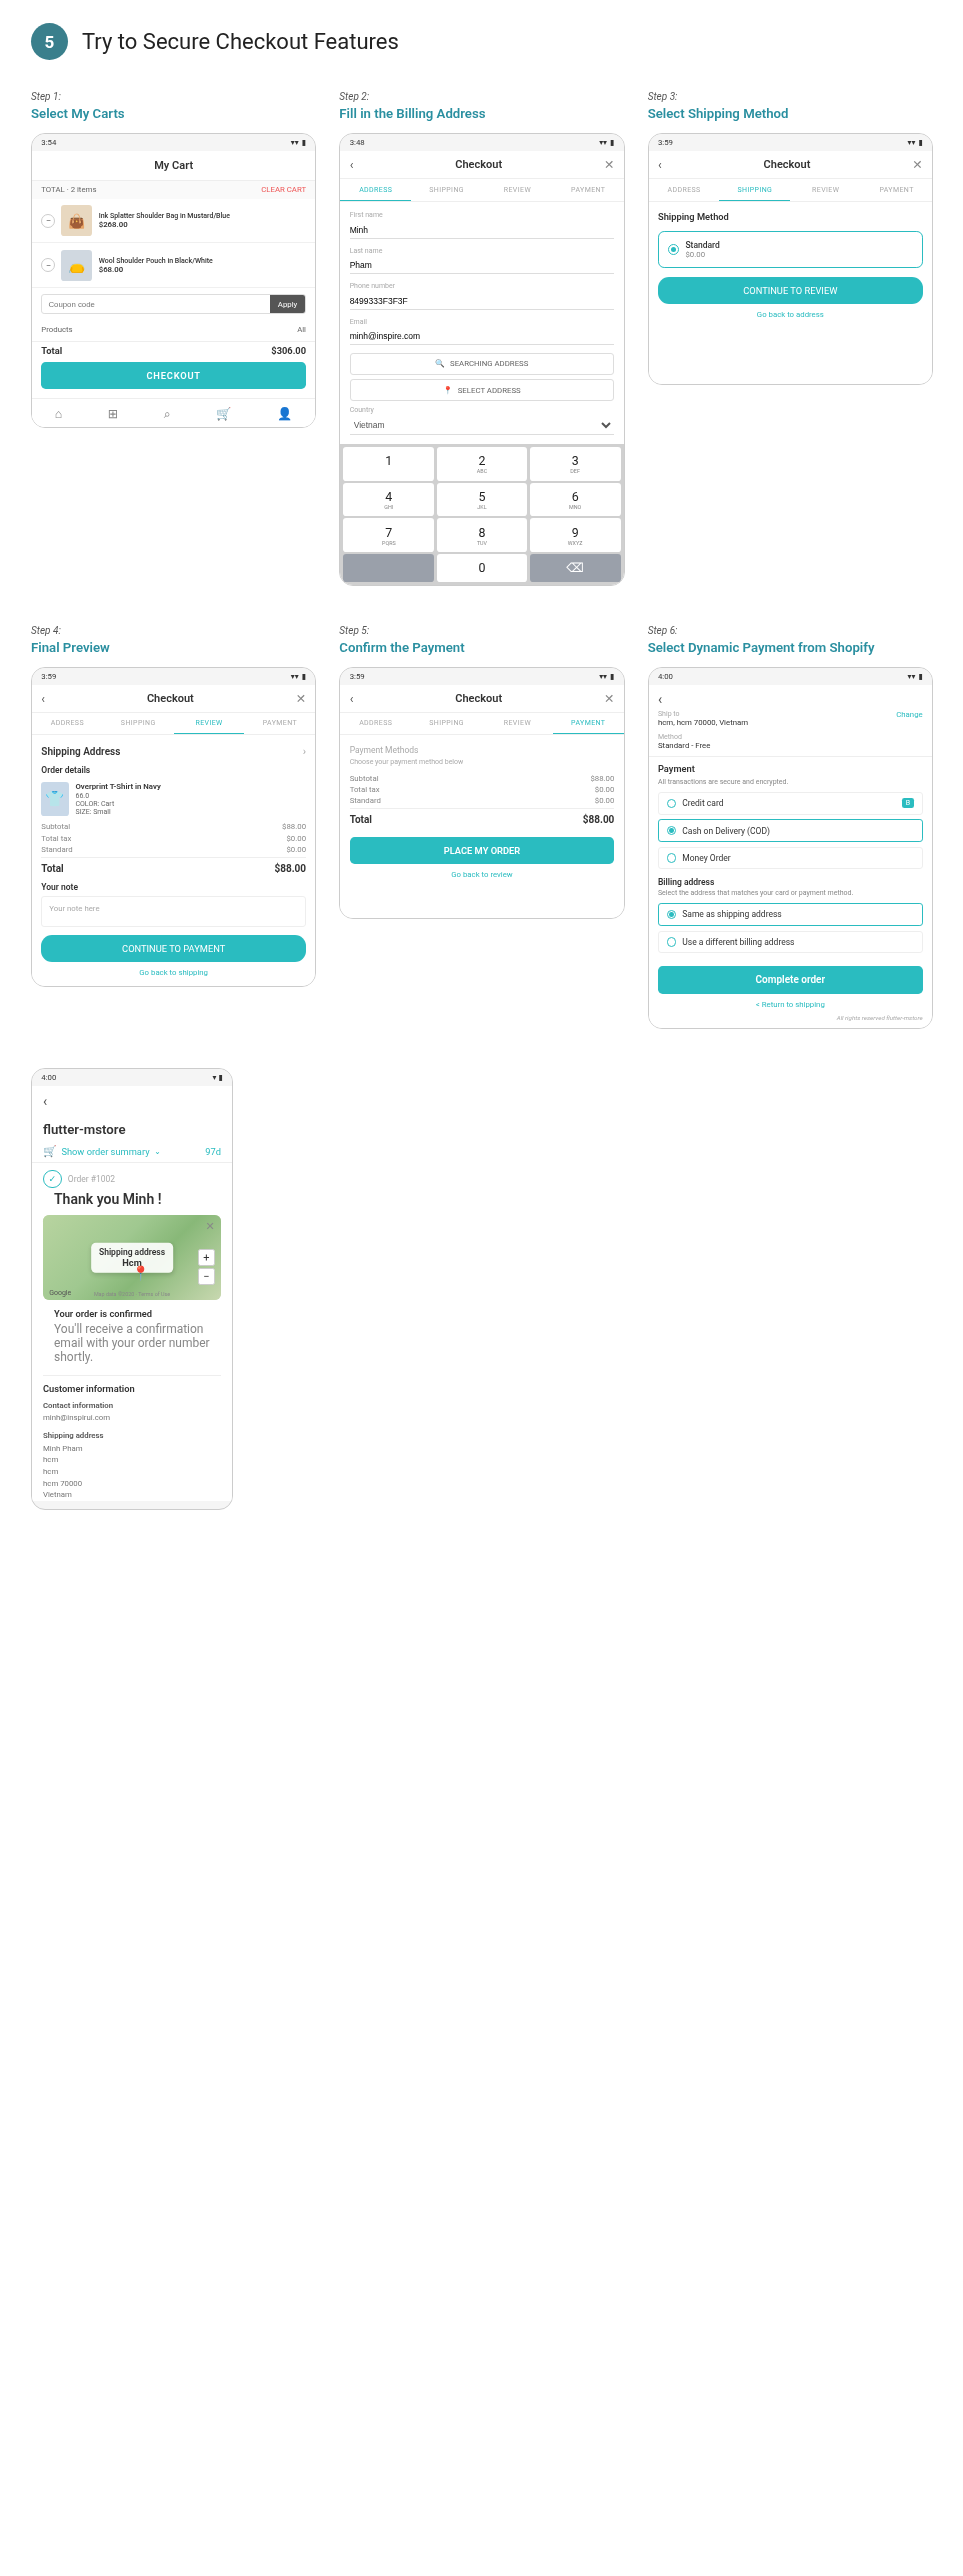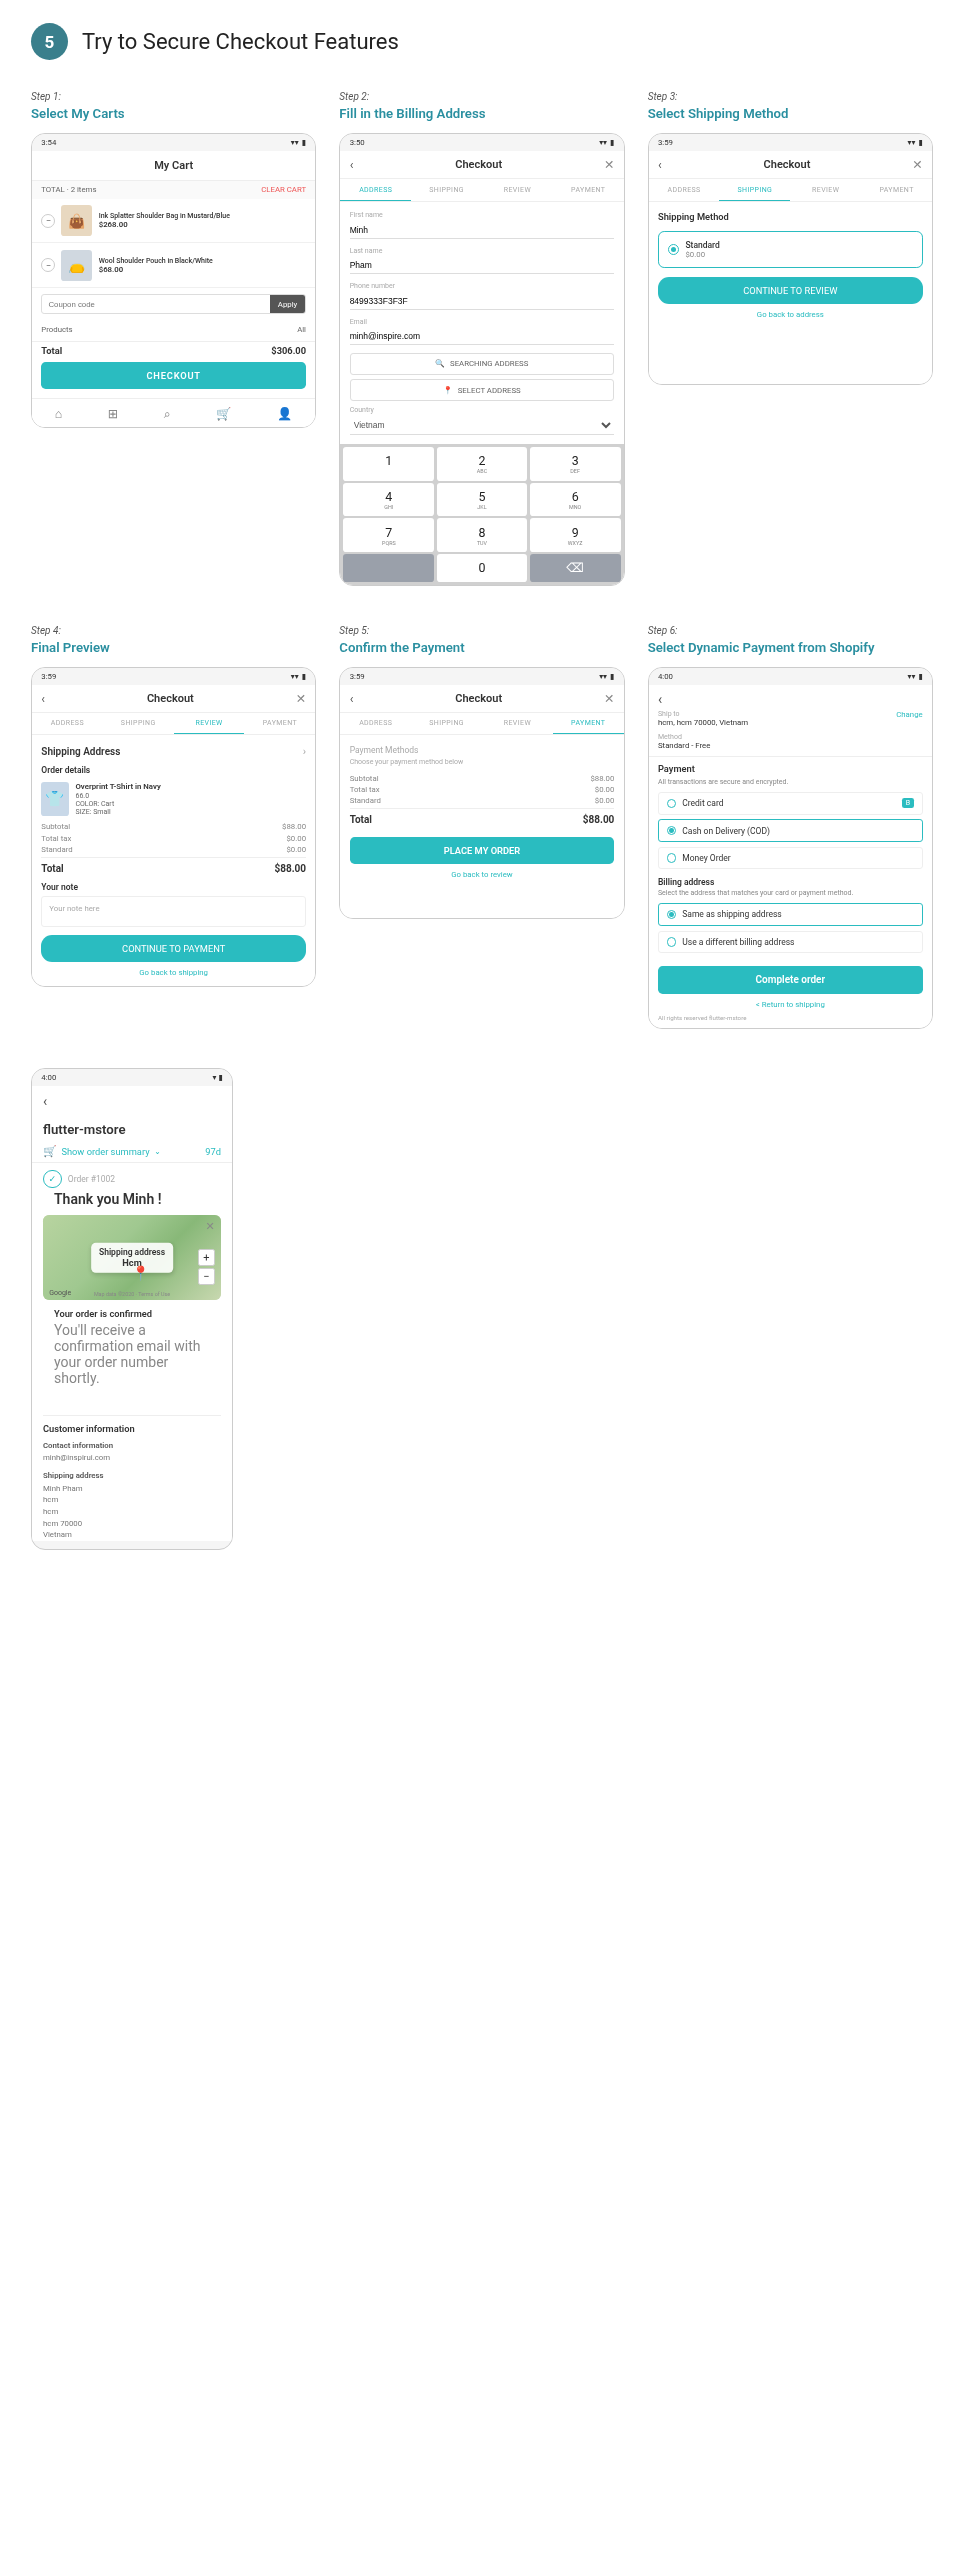--- a/index.html
+++ b/index.html
@@ -339,21 +339,21 @@
     .billing-section { margin-top: 7.8px; }
     .billing-title { font-size: 8.5px; font-weight: 600; margin-bottom: 1.6px; }
     .billing-subtitle { font-size: 7px; color: #888; margin-bottom: 6.2px; }
     .complete-order-btn {
       background: #2abcc0; color: #fff;
       text-align: center; padding: 8.5px;
       border-radius: 4.7px; font-size: 10px; font-weight: 600;
       cursor: pointer; margin-bottom: 6.2px;
     }
     .return-link { text-align: center; font-size: 7.8px; color: #2abcc0; margin-bottom: 4.7px; }
-    .all-rights { text-align: left; font-size: 6.2px; color: #aaa; }
+    .all-rights { text-align: right; font-size: 6.2px; color: #aaa; font-style: italic; }
 
     
     .success-phone-content { padding: 0; }
     .flutter-header { padding: 7.8px 11px; }
     .flutter-back { font-size: 14px; color: #555; }
     .flutter-store-name { font-size: 13.2px; font-weight: 600; margin: 4.7px 11px 3.1px; }
     .order-summary-link {
       display: flex; align-items: center;
       font-size: 9.3px; color: #2abcc0;
       padding: 4.7px 11px;
@@ -395,21 +395,21 @@
     }
     .zoom-btn {
       width: 17px; height: 17px; background: #fff;
       border: 0.8px solid #ccc; border-radius: 2.3px;
       display: flex; align-items: center; justify-content: center;
       font-size: 11px; cursor: pointer;
     }
     .google-logo { position: absolute; bottom: 3.1px; left: 6.2px; font-size: 7px; color: #555; }
     .map-data { position: absolute; bottom: 3.1px; left: 50%; transform: translateX(-50%); font-size: 5.4px; color: #888; }
     .confirmed-text { font-size: 9.3px; font-weight: 600; margin: 0 11px 3.1px; }
-    .confirmed-sub { font-size: 14px; color: #888; margin: 0 11px 24px; }
+    .confirmed-sub { font-size: 12px; color: #888; margin: 0 11px 6px; }
     .customer-info-section { margin: 0 11px; border-top: 0.8px solid #eee; padding-top: 7.8px; }
     .customer-info-title { font-size: 9.3px; font-weight: 600; margin-bottom: 6.2px; }
     .info-block { margin-bottom: 7.8px; }
     .info-block-label { font-size: 7.8px; font-weight: 600; color: #555; margin-bottom: 2.3px; }
     .info-block-value { font-size: 7.8px; color: #777; line-height: 1.5; }
 
     
     .bottom-section {
       display: flex;
       gap: 31px;
@@ -502,21 +502,21 @@
         </div>
       </div>
     </div>
   </div>
 
   <div class="step-col">
     <div class="step-label">Step 2:</div>
     <div class="step-title">Fill in the Billing Address</div>
     <div class="phone">
       <div class="phone-status-bar">
-        <span>3:50</span>
+        <span>3:48</span>
         <div class="phone-status-icons">
           <span>▾▾</span>
           <span>▮</span>
         </div>
       </div>
       <div class="phone-content">
         <div class="checkout-top">
           <span style="font-size:12.4px;color:#555">‹</span>
           <span class="checkout-title">Checkout</span>
           <span class="checkout-close">✕</span>

